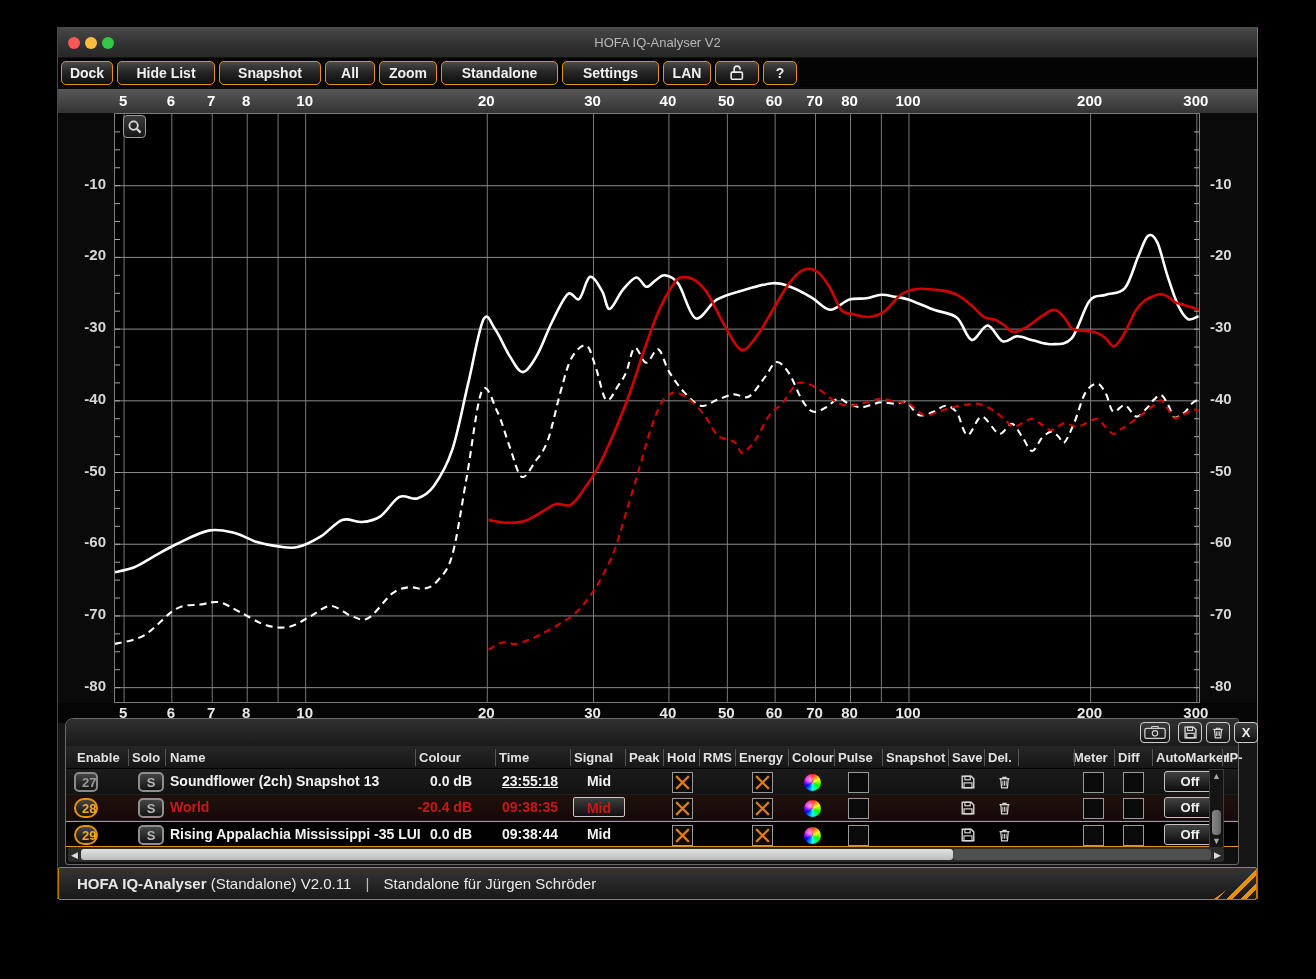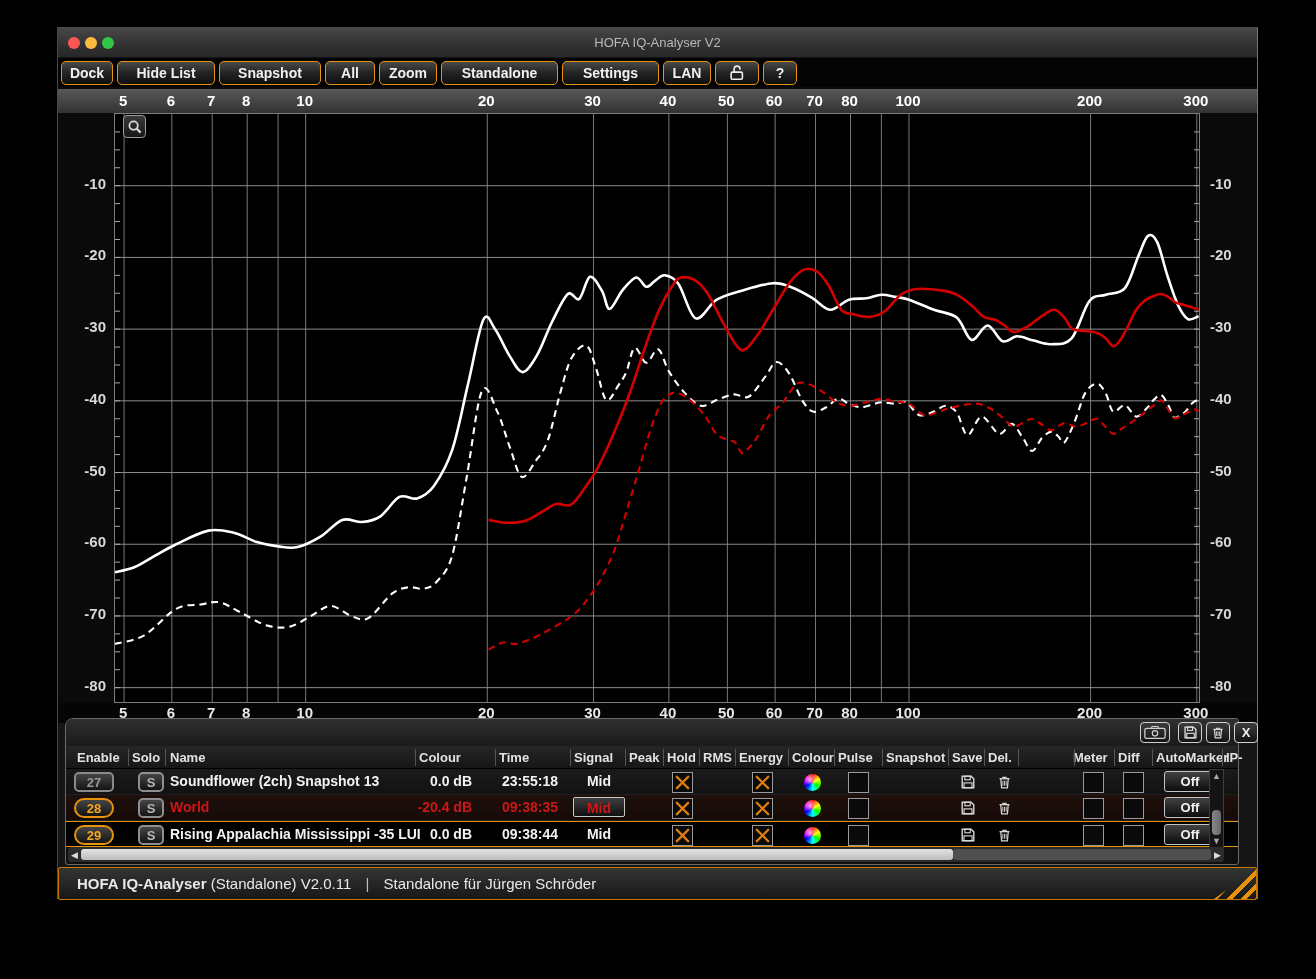--- a/index.html
+++ b/index.html
@@ -29,21 +29,21 @@
   #panel-toolstrip{position:absolute;left:0;top:0;width:100%;height:27px;background:linear-gradient(#303030,#1a1a1a);border-radius:8px 3px 0 0;}
   .strip-btn{position:absolute;top:3px;height:21px;border:1px solid #cfcfcf;border-radius:4px;background:linear-gradient(#3c3c3c,#121212);display:flex;align-items:center;justify-content:center;color:#eee;font:700 13px "Liberation Sans",sans-serif;}
   #thead{position:absolute;left:0;top:27px;width:100%;height:23px;background:linear-gradient(#262626,#161616);border-bottom:1px solid #000;}
   .th{position:absolute;top:4px;color:#e2e2e2;font:700 13px "Liberation Sans",sans-serif;white-space:nowrap;}
   .hsep{position:absolute;top:3px;width:1px;height:17px;background:#555;}
   #rows{position:absolute;left:0;top:50px;width:100%;height:79px;}
   .trow{position:absolute;left:0;width:100%;height:26px;border-bottom:1px solid #1f1f1f;}
   .trow.row1{background:linear-gradient(#1b1b1b,#121212);}
   .trow.row2{background:linear-gradient(#20100c,#150a08);}
   .trow.selected{background:#000;border-top:1px solid #e8920c;border-bottom:1px solid #e8920c;}
-  .enable-btn{position:absolute;left:8px;top:3px;width:40px;height:20px;border:2px solid #8a8a8a;border-radius:5px;background:linear-gradient(#454545,#141414);color:#999;font:700 13px "Liberation Sans",sans-serif;}
+  .enable-btn{position:absolute;left:8px;top:3px;width:24px;height:20px;border:2px solid #8a8a8a;border-radius:5px;background:linear-gradient(#454545,#141414);color:#999;font:700 13px "Liberation Sans",sans-serif;}
   .enable-btn.active{border-color:#e8920c;color:#f5a623;border-radius:10px;}
   .solo-btn{position:absolute;left:72px;top:3px;width:26px;height:20px;border:2px solid #8f8f8f;border-radius:5px;background:linear-gradient(#454545,#141414);color:#b5b5b5;font:700 13px "Liberation Sans",sans-serif;}
   .cell{position:absolute;top:4px;font:700 14px "Liberation Sans",sans-serif;color:#f2f2f2;white-space:nowrap;}
   .cell.name{left:104px;}
   .cell.offset{left:306px;width:100px;text-align:right;}
   .cell.time{left:436px;}
   .cell.signal-cell{left:507px;width:52px;text-align:center;}
   .signal-cell.boxed{top:2px;border:1px solid #c8c8c8;border-radius:2px;background:linear-gradient(#3e3e3e,#101010);padding-top:2px;height:20px;}
   .checkbox{position:absolute;top:3px;width:21px;height:21px;border:1px solid #9a9a9a;background:#0a0a0a;display:flex;align-items:center;justify-content:center;}
   .checkbox.hold{left:606px;}
@@ -343,21 +343,21 @@
         <span class="hsep" style="left: 1086px;"></span>
         <span class="hsep" style="left: 1156px;"></span>
       </div>
     <div id="rows">
 
       <div class="trow row1">
         <button class="enable-btn">27</button>
         <button class="solo-btn">S</button>
         <span class="cell name row-colored" style="color: rgb(242, 242, 242);">Soundflower (2ch) Snapshot 13</span>
         <span class="cell offset row-colored" style="color: rgb(242, 242, 242);">0.0 dB</span>
-        <span class="cell time row-colored" style="color: rgb(242, 242, 242);">23:55:18</span>
+        <span class="cell time row-colored" style="color: rgb(242, 242, 242); text-decoration: underline;">23:55:18</span>
         <span class="cell signal-cell row-colored" style="color: rgb(242, 242, 242);">Mid</span>
         <span class="checkbox hold">
             <svg class="xmark" width="17" height="17" viewBox="0 0 20 20" style="visibility: visible;">
               <path d="M2.5 2.5 L17.5 17.5 M17.5 2.5 L2.5 17.5" stroke="#df7d0f" stroke-width="2.6"></path>
             </svg>
           </span>
         <span class="checkbox energy">
             <svg class="xmark" width="17" height="17" viewBox="0 0 20 20" style="visibility: visible;">
               <path d="M2.5 2.5 L17.5 17.5 M17.5 2.5 L2.5 17.5" stroke="#df7d0f" stroke-width="2.6"></path>
             </svg>

